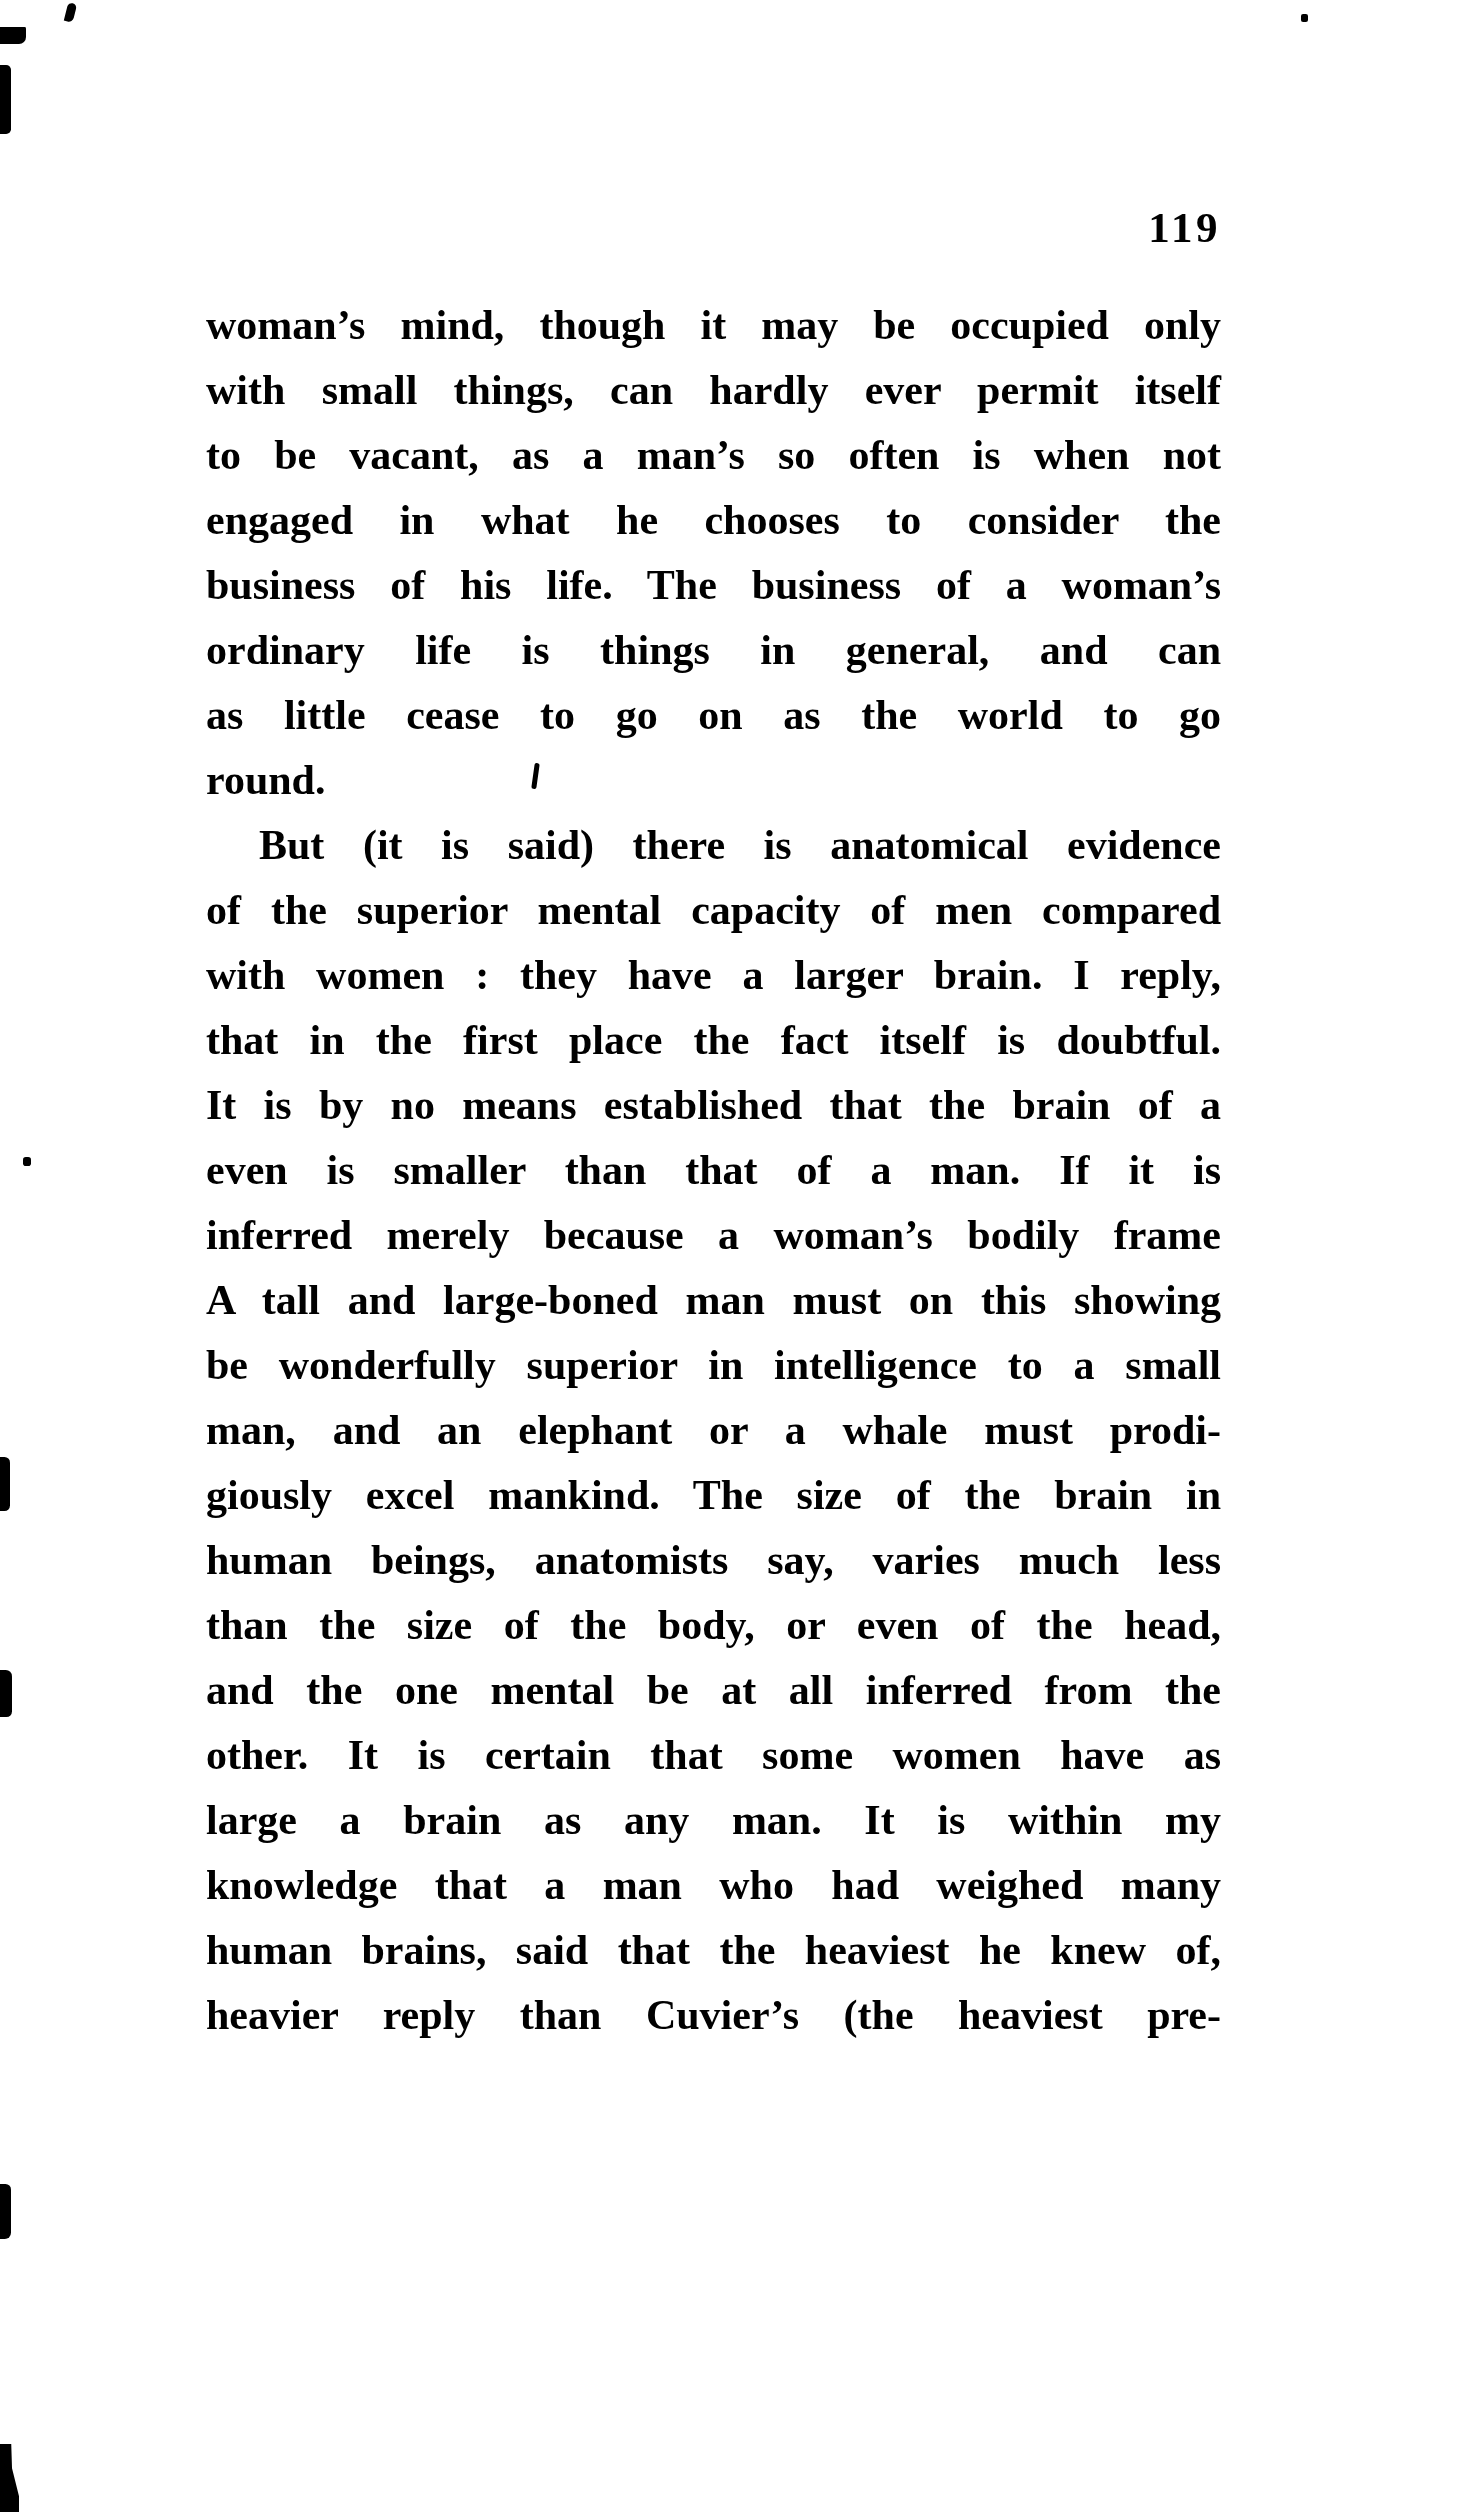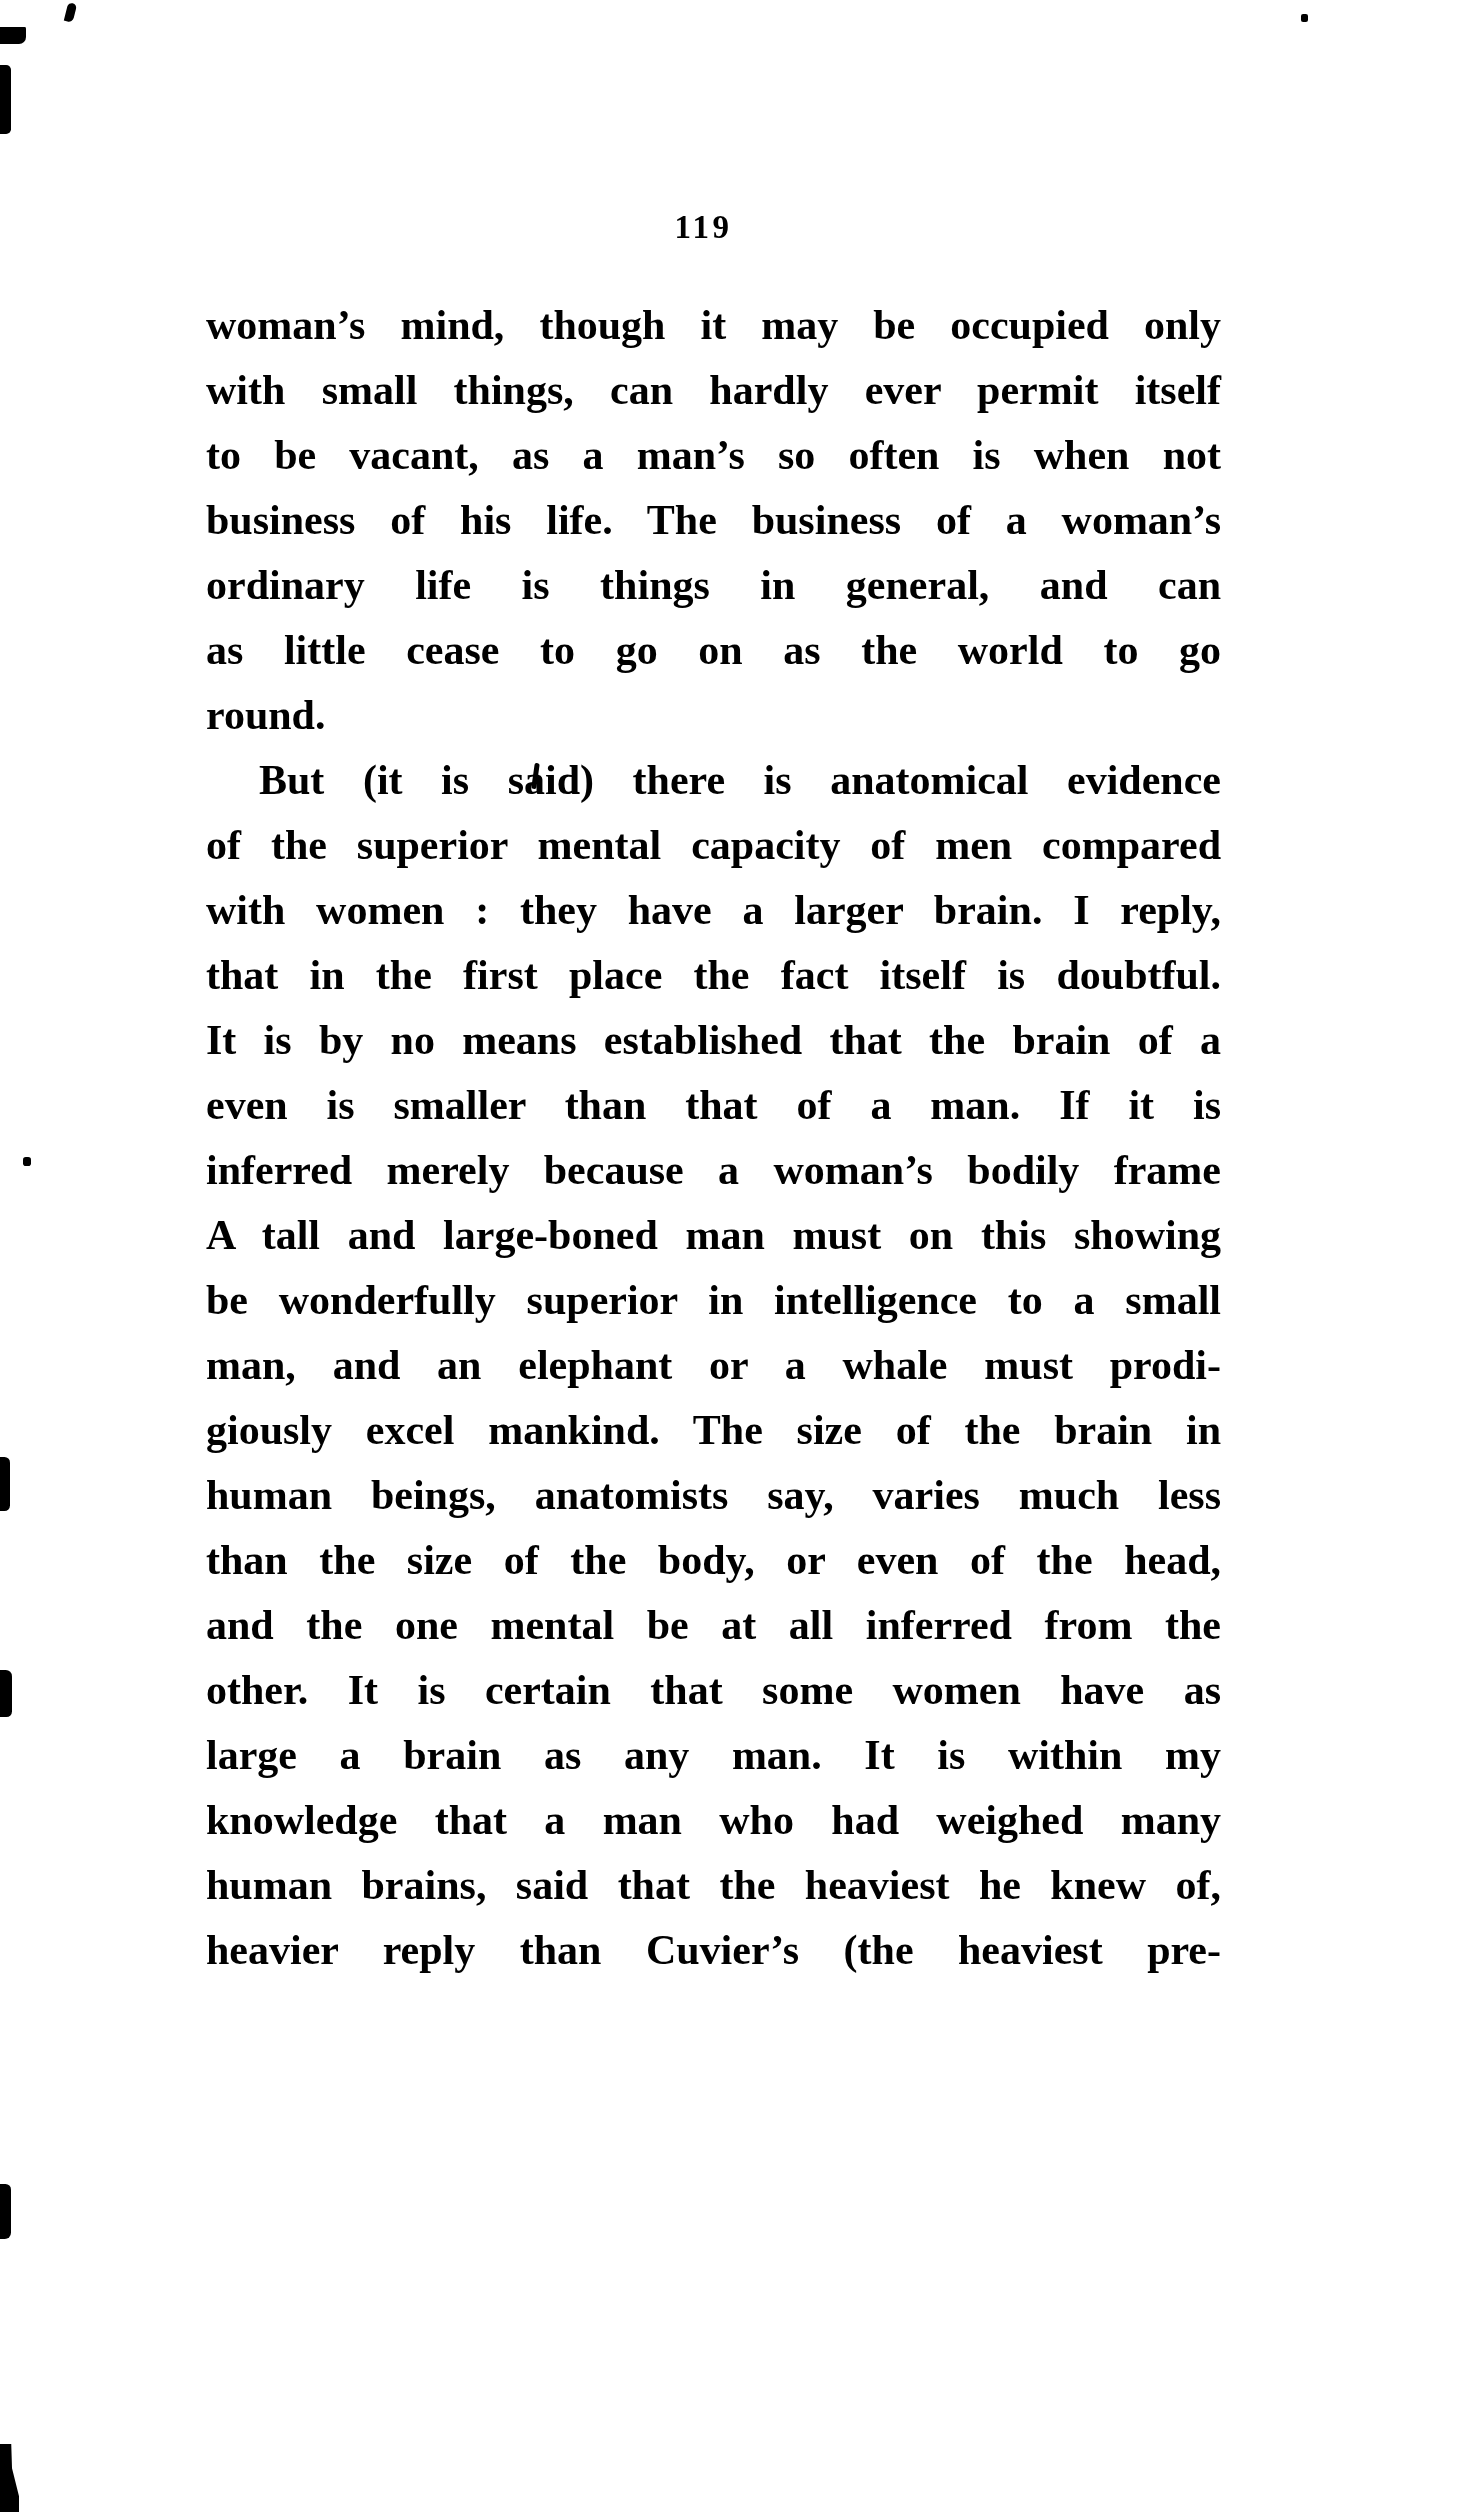--- a/index.html
+++ b/index.html
@@ -12,22 +12,22 @@
     font-family: "Liberation Serif", "DejaVu Serif", serif;
     overflow: hidden;
   }
   .page-number {
     position: absolute;
     left: 186px;
     top: 195px;
     width: 1035px;
     height: 65px;
     line-height: 65px;
-    text-align: center;
-    font-size: 33px;
+    text-align: right;
+    font-size: 43px;
     font-weight: 700;
     letter-spacing: 3.5px;
   }
   .textblock {
     position: absolute;
     left: 186px;
     top: 293px;
     width: 1035px;
   }
   .line {
@@ -62,20 +62,21 @@
 <body>
 
 <div class="page">
 
   <div class="page-number">119</div>
 
   <main class="textblock">
     <div class="line">woman’s mind, though it may be occupied only</div>
     <div class="line">with small things, can hardly ever permit itself</div>
     <div class="line">to be vacant, as a man’s so often is when not</div>
+    <div class="line">engaged in what he chooses to consider the</div>
     <div class="line">business of his life.  The business of a woman’s</div>
     <div class="line">ordinary life is things in general, and can</div>
     <div class="line">as little cease to go on as the world to go</div>
     <div class="line end">round.</div>
     <div class="line indent">But (it is said) there is anatomical evidence</div>
     <div class="line">of the superior mental capacity of men compared</div>
     <div class="line">with women : they have a larger brain.  I reply,</div>
     <div class="line">that in the first place the fact itself is doubtful.</div>
     <div class="line">It is by no means established that the brain of a</div>
     <div class="line">even is smaller than that of a man.  If it is</div>

